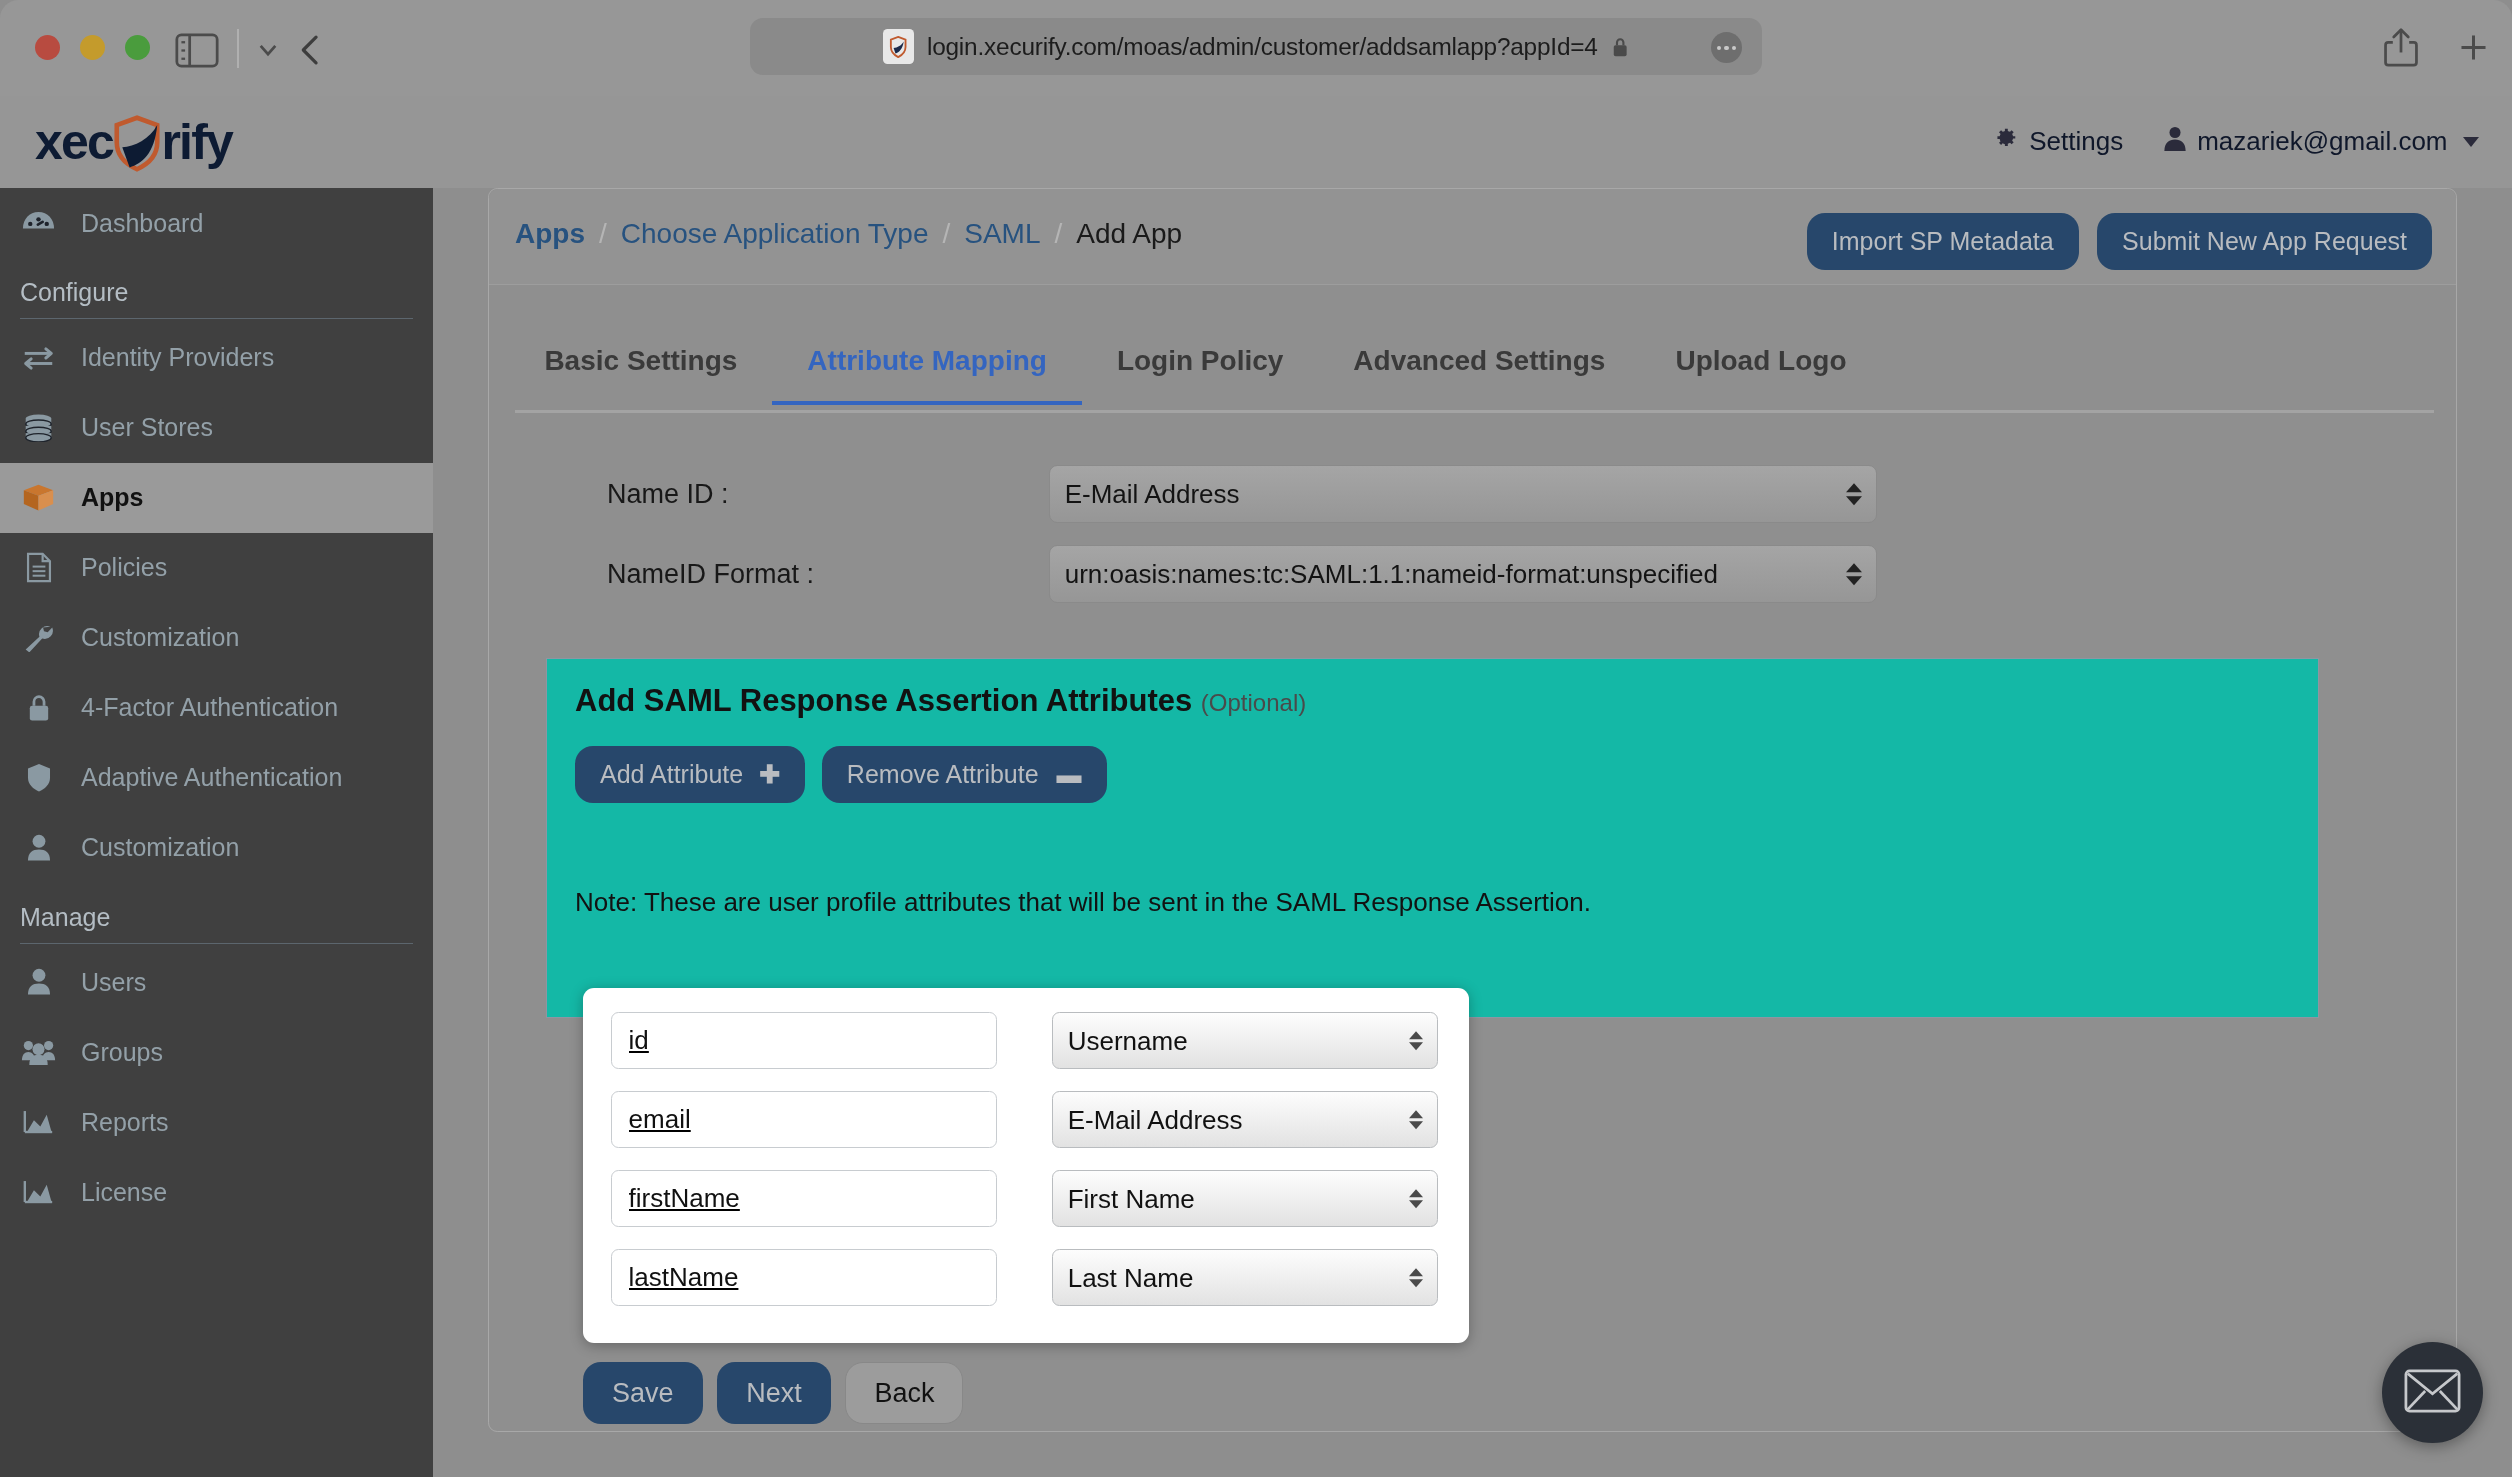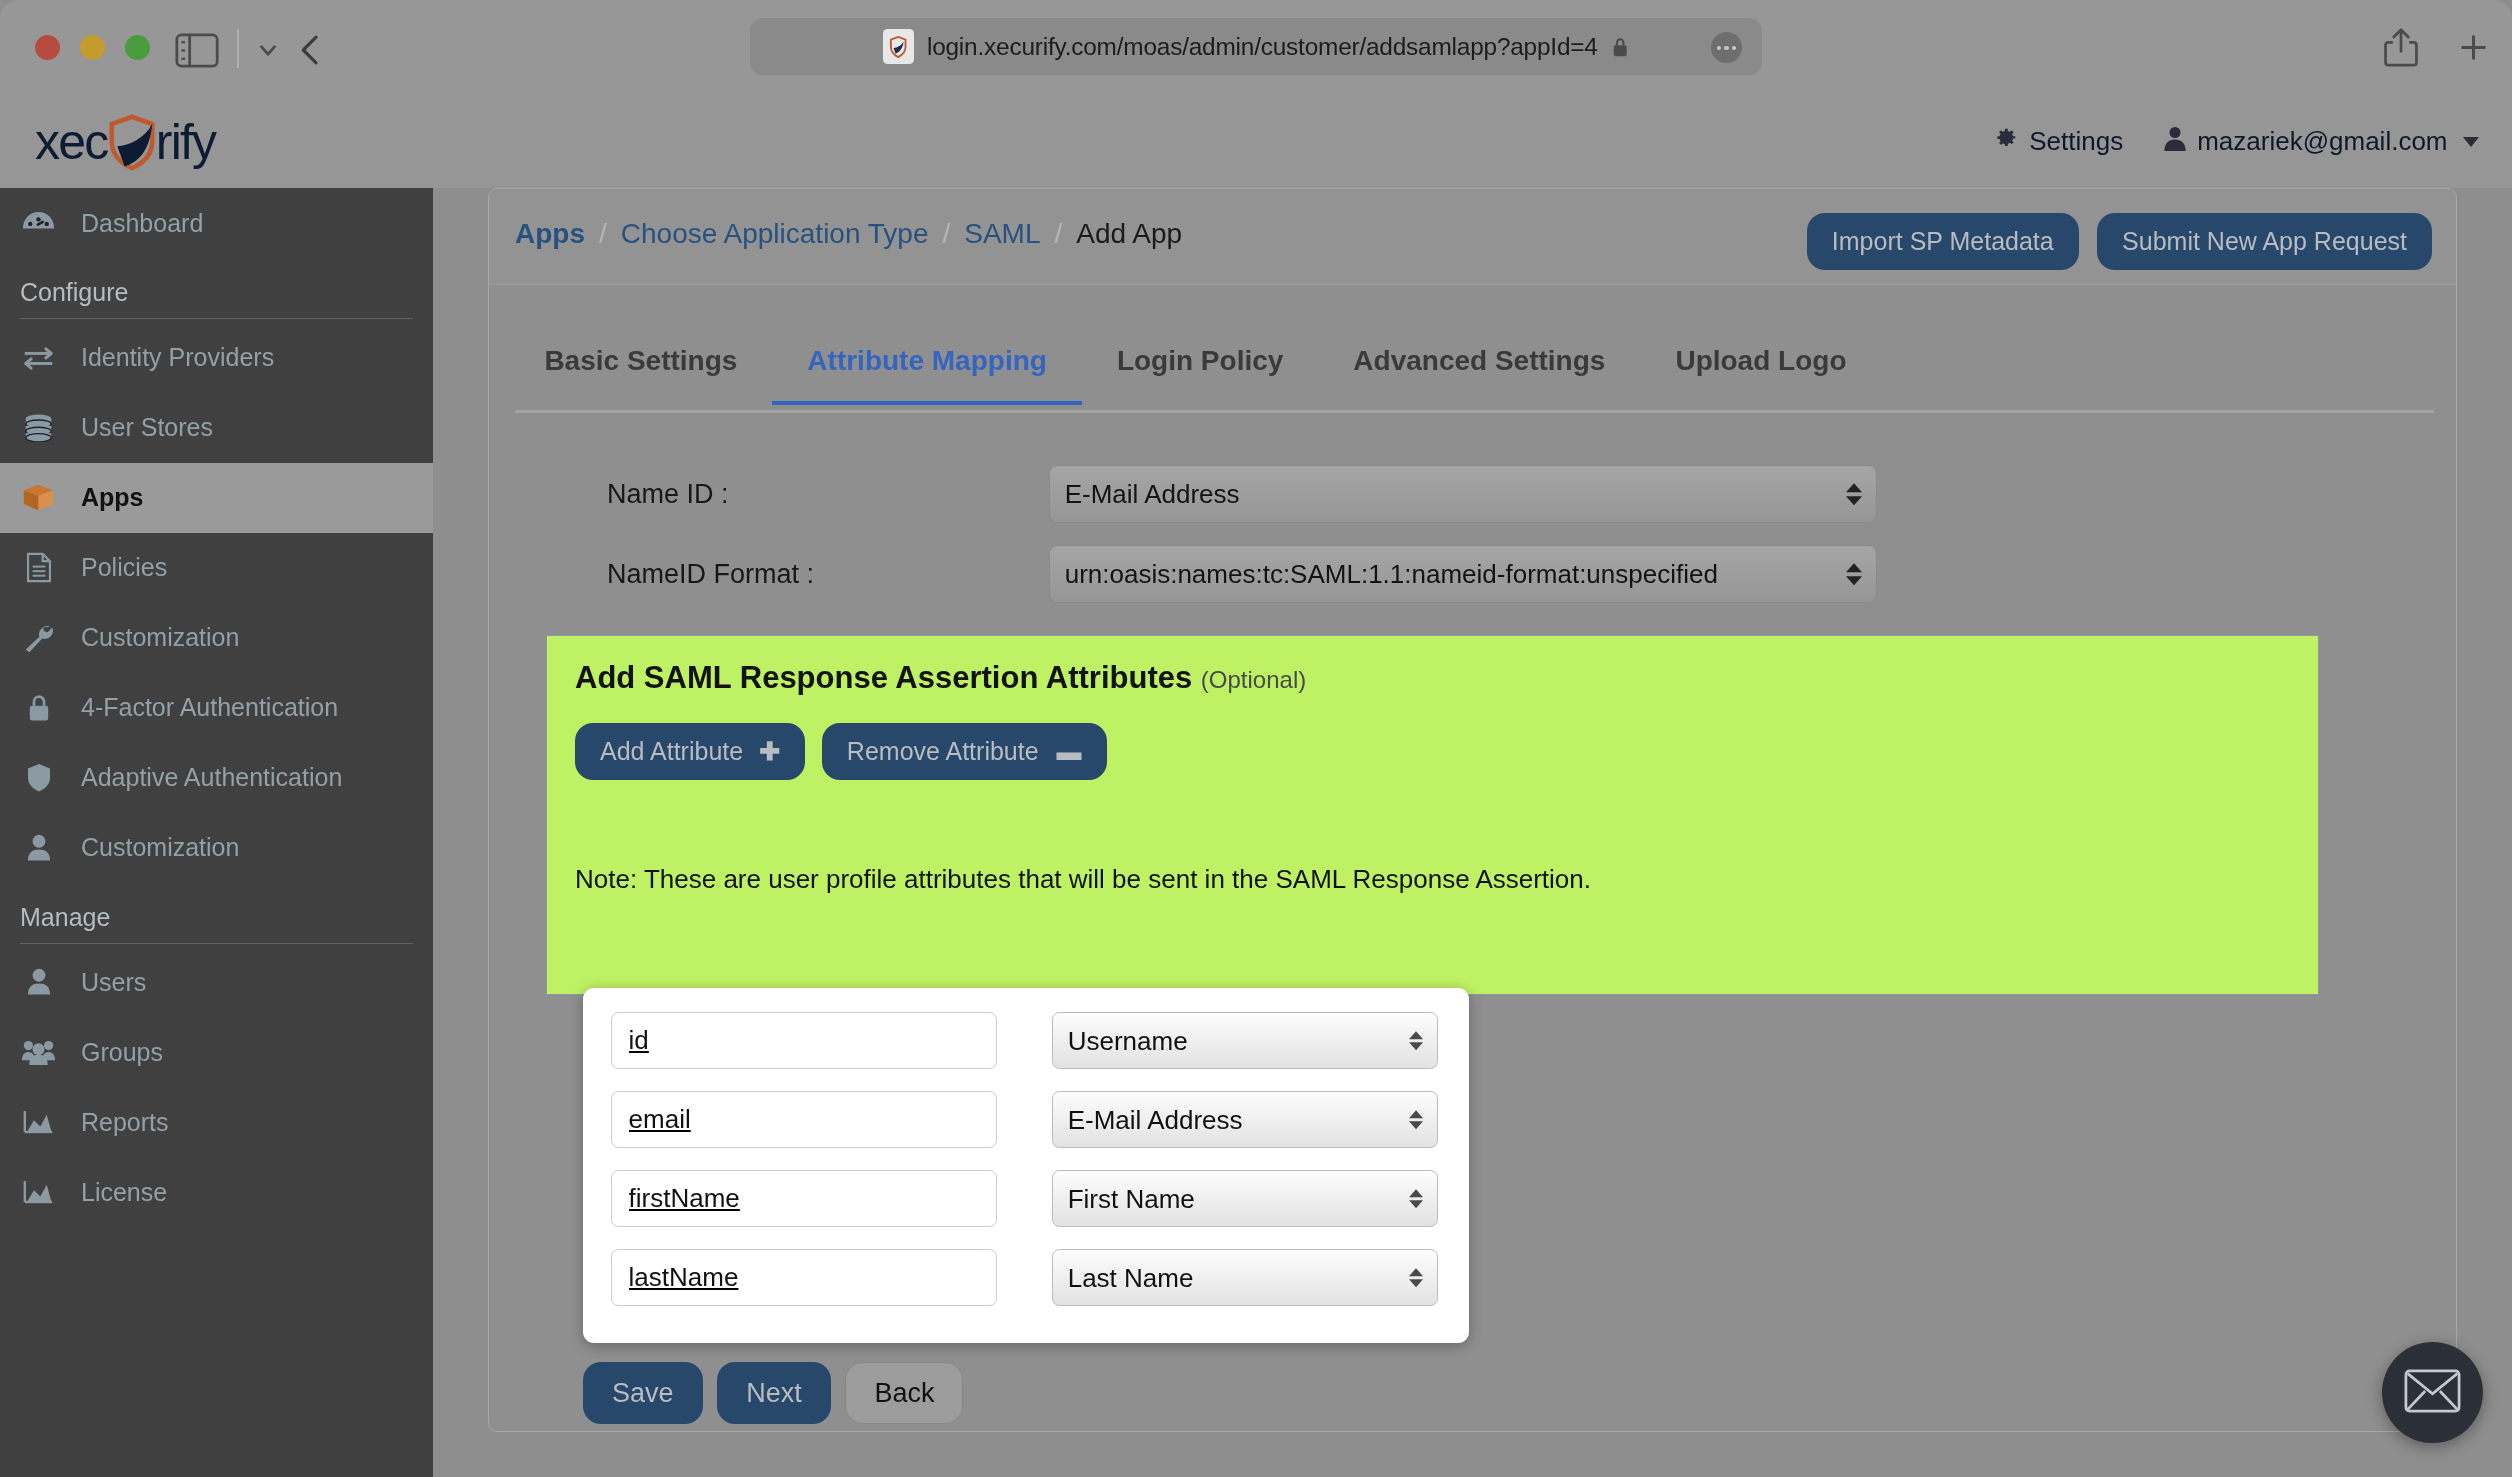--- a/index.html
+++ b/index.html
@@ -72,22 +72,22 @@
   .chrome-share { position: absolute; left: 2381px; top: 25px; width: 40px; height: 44px; }
   .chrome-newtab { position: absolute; left: 2455px; top: 29.4px; width: 37px; height: 37px; }
 
   
   .app-header {
     position: absolute; left: 0; top: 96px; width: 2512px; height: 92px;
     background: #969696;
   }
   .logo {
     position: absolute; left: 35px; top: 16.6px;
-    display: flex; align-items: flex-start;
-    font-size: 50px; font-weight: 400; color: #0d1b33;
+    display: flex; align-items: center;
+    font-size: 50px; font-weight: 700; color: #0d1b33;
     letter-spacing: -1.8px;
   }
   .logo .shield { position: relative; width: 52px; height: 57px; margin: 0 -1.8px; top: 1.8px; }
   .header-right {
     position: absolute; right: 33px; top: 28px;
     display: flex; align-items: center; gap: 40px;
     color: #0f172a; font-size: 26px;
   }
   .header-item { display: flex; align-items: center; gap: 10px; cursor: pointer; }
   .caret-down {
@@ -204,23 +204,23 @@
     width: 0; height: 0; border-left: 8.3px solid transparent;
     border-right: 8.3px solid transparent; border-bottom: 9.2px solid #222;
   }
   .stepper .down {
     width: 0; height: 0; border-left: 8.3px solid transparent;
     border-right: 8.3px solid transparent; border-top: 9.2px solid #222;
   }
 
   
   .assert-panel {
-    position: absolute; left: 57px; top: 446px;
+    position: absolute; left: 57px; top: 469px;
     width: 1773px; height: 360px;
-    background: #bef264;
+    background: #14b8a6;
     border: 0.9px solid #8d96a3;
   }
   .assert-title {
     position: absolute; left: 28px; top: 24px;
     font-size: 31px; font-weight: 700; color: #121212;
   }
   .assert-title span.opt {
     font-size: 24px; font-weight: 400; color: #4a4a4a;
   }
   .assert-buttons {

